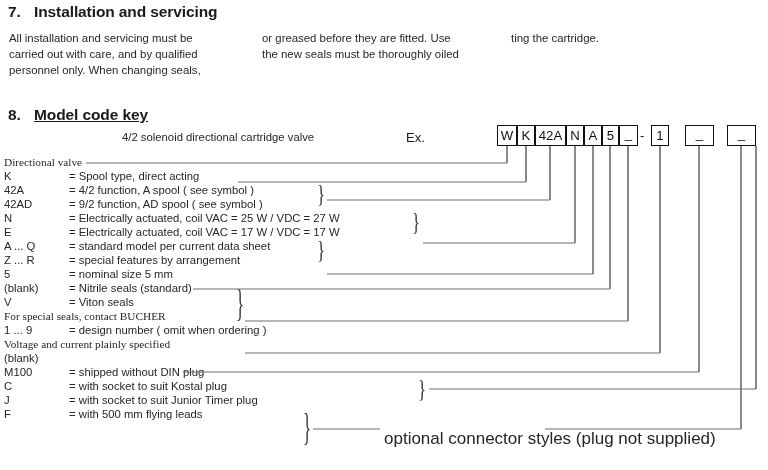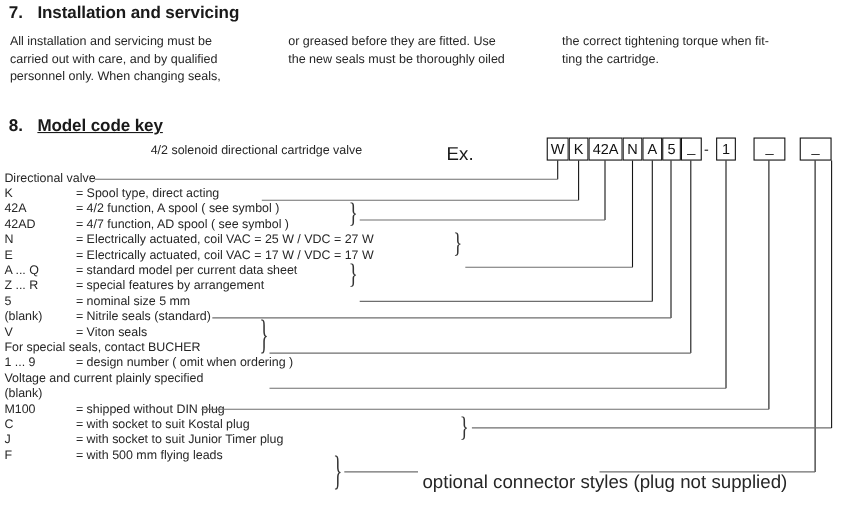--- a/index.html
+++ b/index.html
@@ -15,38 +15,38 @@
 
   
   .sec-head{position:absolute;font-size:15.5px;font-weight:bold;color:#1a1a1a;letter-spacing:-0.1px;white-space:nowrap;}
   .sec-num{display:inline-block;width:26px;}
 
   
   .col{position:absolute;font-size:11.4px;line-height:16.2px;color:#262626;}
   .col .ln{white-space:nowrap;display:block;}
 
   
-  .code-caption{position:absolute;font-size:11.3px;color:#262626;white-space:nowrap;margin-left:15px;}
-  .ex-label{position:absolute;font-size:17px;color:#1a1a1a;white-space:nowrap;}
+  .code-caption{position:absolute;font-size:11.3px;color:#262626;white-space:nowrap;}
+  .ex-label{position:absolute;font-size:13px;color:#1a1a1a;white-space:nowrap;}
   .codebox{
     position:absolute;box-sizing:border-box;
     border:1.15px solid #111;
     height:21px;top:125px;
     font-size:13.2px;line-height:19px;text-align:center;
     color:#111;background:#fff;
   }
   .codebox.blankslot{color:#111;}
   .dash{position:absolute;top:128px;font-size:13px;color:#111;}
 
   
   .legend{position:absolute;left:4px;top:156px;width:470px;font-size:11.3px;color:#262626;}
   .lrow{position:relative;height:14px;white-space:nowrap;}
   .lkey{position:absolute;left:0;top:0;}
   .lval{position:absolute;left:65px;top:0;}
-  .lfull{position:absolute;left:0;top:0;}
+  .lfull{position:absolute;left:0;top:0;font-family:Liberation Serif, serif;}
 
   
   svg.lines{position:absolute;left:0;top:0;width:768px;height:470px;pointer-events:none;}
   .ln-thin{stroke:#6e6e6e;stroke-width:1;fill:none;}
   .ln-dark{stroke:#141414;stroke-width:1;fill:none;}
   .brace{font-size:17px;color:#333;position:absolute;font-family:"Liberation Serif",serif;}
 
   .opt-text{position:absolute;font-size:17px;color:#262626;white-space:nowrap;}
 </style>
 </head>
@@ -61,21 +61,20 @@
   <div class="col" style="left:9px;top:30px;width:250px;">
     <span class="ln">All installation and servicing  must be</span>
     <span class="ln">carried out with care, and by qualified</span>
     <span class="ln">personnel only. When changing seals,</span>
   </div>
   <div class="col" style="left:262px;top:30px;width:250px;">
     <span class="ln">or greased before they are fitted. Use</span>
     <span class="ln">the new seals must be thoroughly oiled</span>
   </div>
   <div class="col" style="left:511px;top:30px;width:255px;">
-    <span class="ln">the correct tightening torque when fit-</span>
     <span class="ln">ting the cartridge.</span>
   </div>
 
   <div class="sec-head" style="left:8px;top:106px;text-decoration:underline;">
     <span class="sec-num">8.</span><span>Model code key</span>
   </div>
 
   <div class="code-caption" style="left:122px;top:131px;">4/2 solenoid directional cartridge valve</div>
   <div class="ex-label" style="left:406px;top:130px;">Ex.</div>
 
@@ -100,21 +99,21 @@
     <div class="lrow">
         <span class="lkey">K</span>
         <span class="lval">= Spool type, direct acting</span>
       </div>
     <div class="lrow">
         <span class="lkey">42A</span>
         <span class="lval">= 4/2 function, A spool  ( see symbol )</span>
       </div>
     <div class="lrow">
         <span class="lkey">42AD</span>
-        <span class="lval">= 4/7 function, AD spool  ( see symbol )</span>
+        <span class="lval">= 9/2 function, AD spool  ( see symbol )</span>
       </div>
     <div class="lrow">
         <span class="lkey">N</span>
         <span class="lval">= Electrically actuated, coil VAC = 25 W /  VDC = 27 W</span>
       </div>
     <div class="lrow">
         <span class="lkey">E</span>
         <span class="lval">= Electrically actuated, coil VAC = 17 W /  VDC = 17 W</span>
       </div>
     <div class="lrow">

